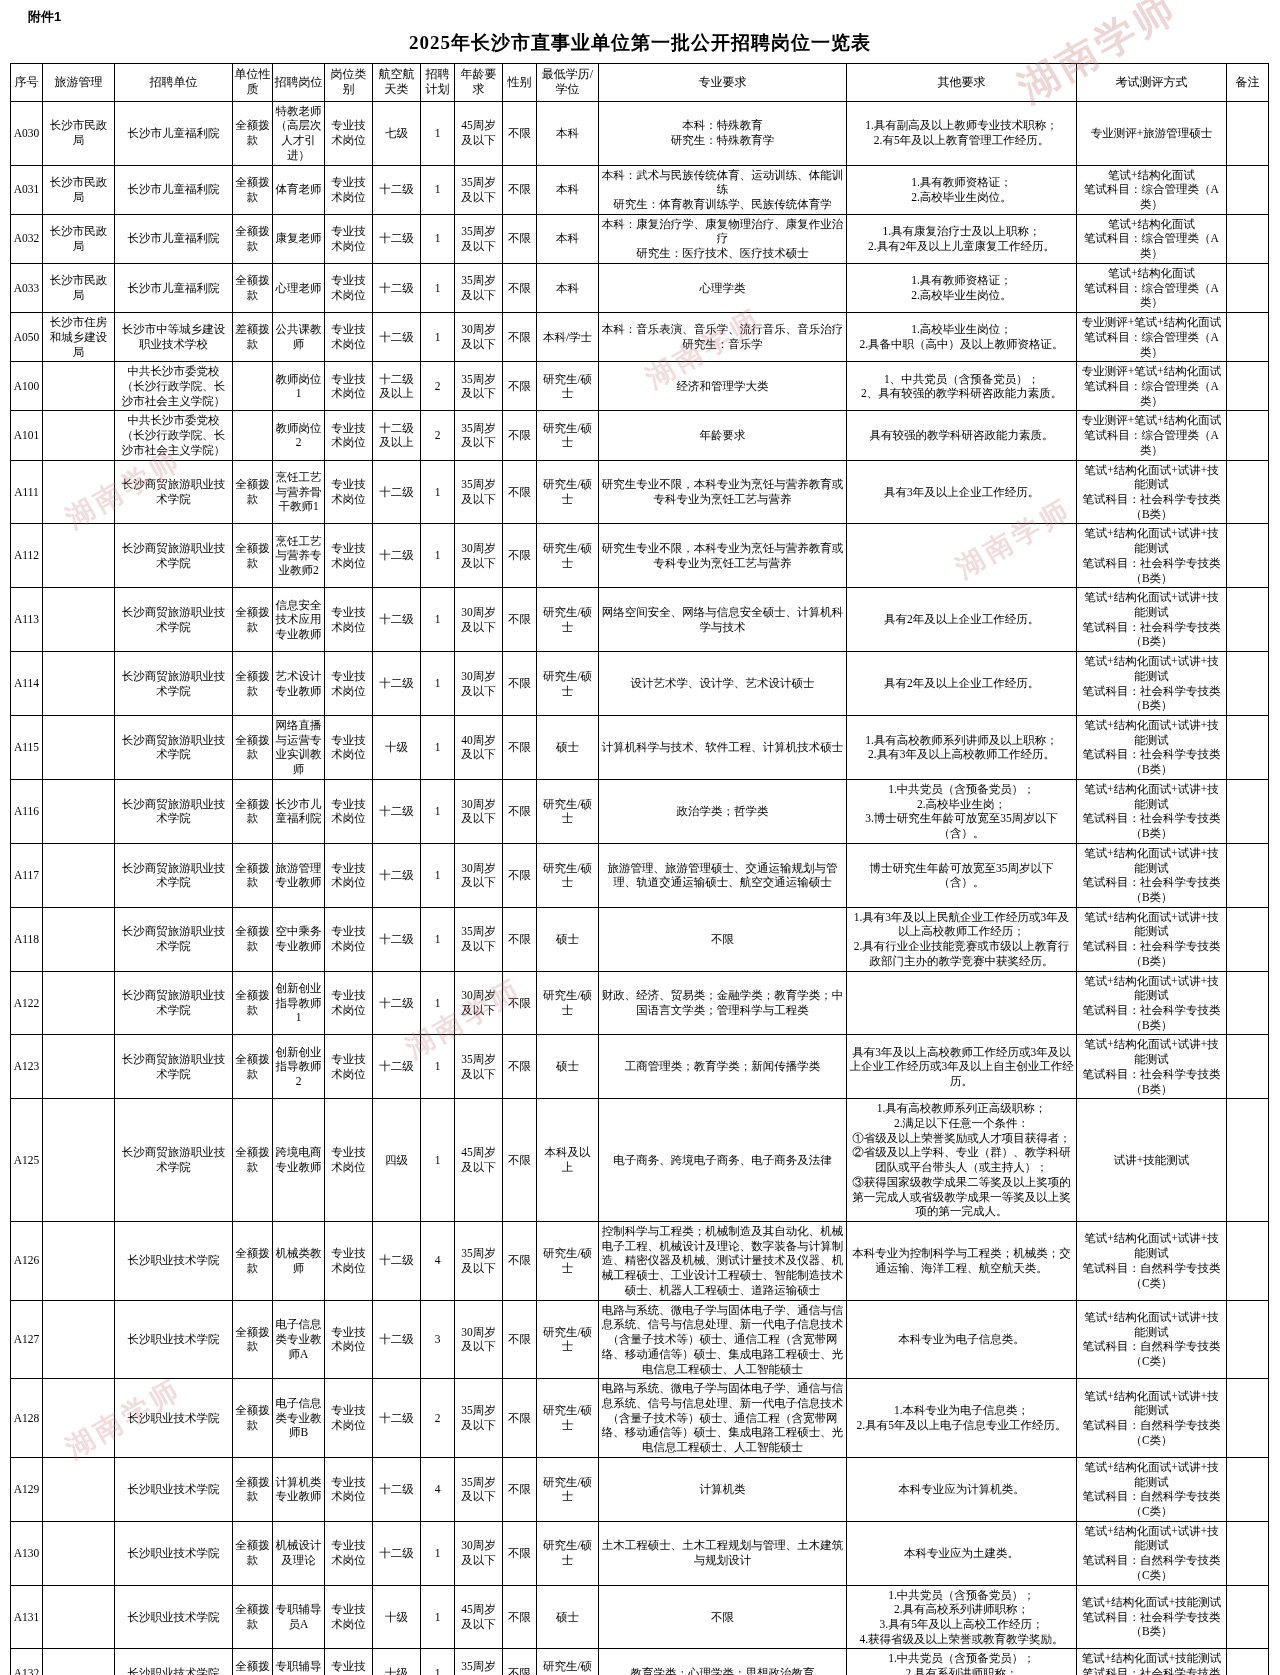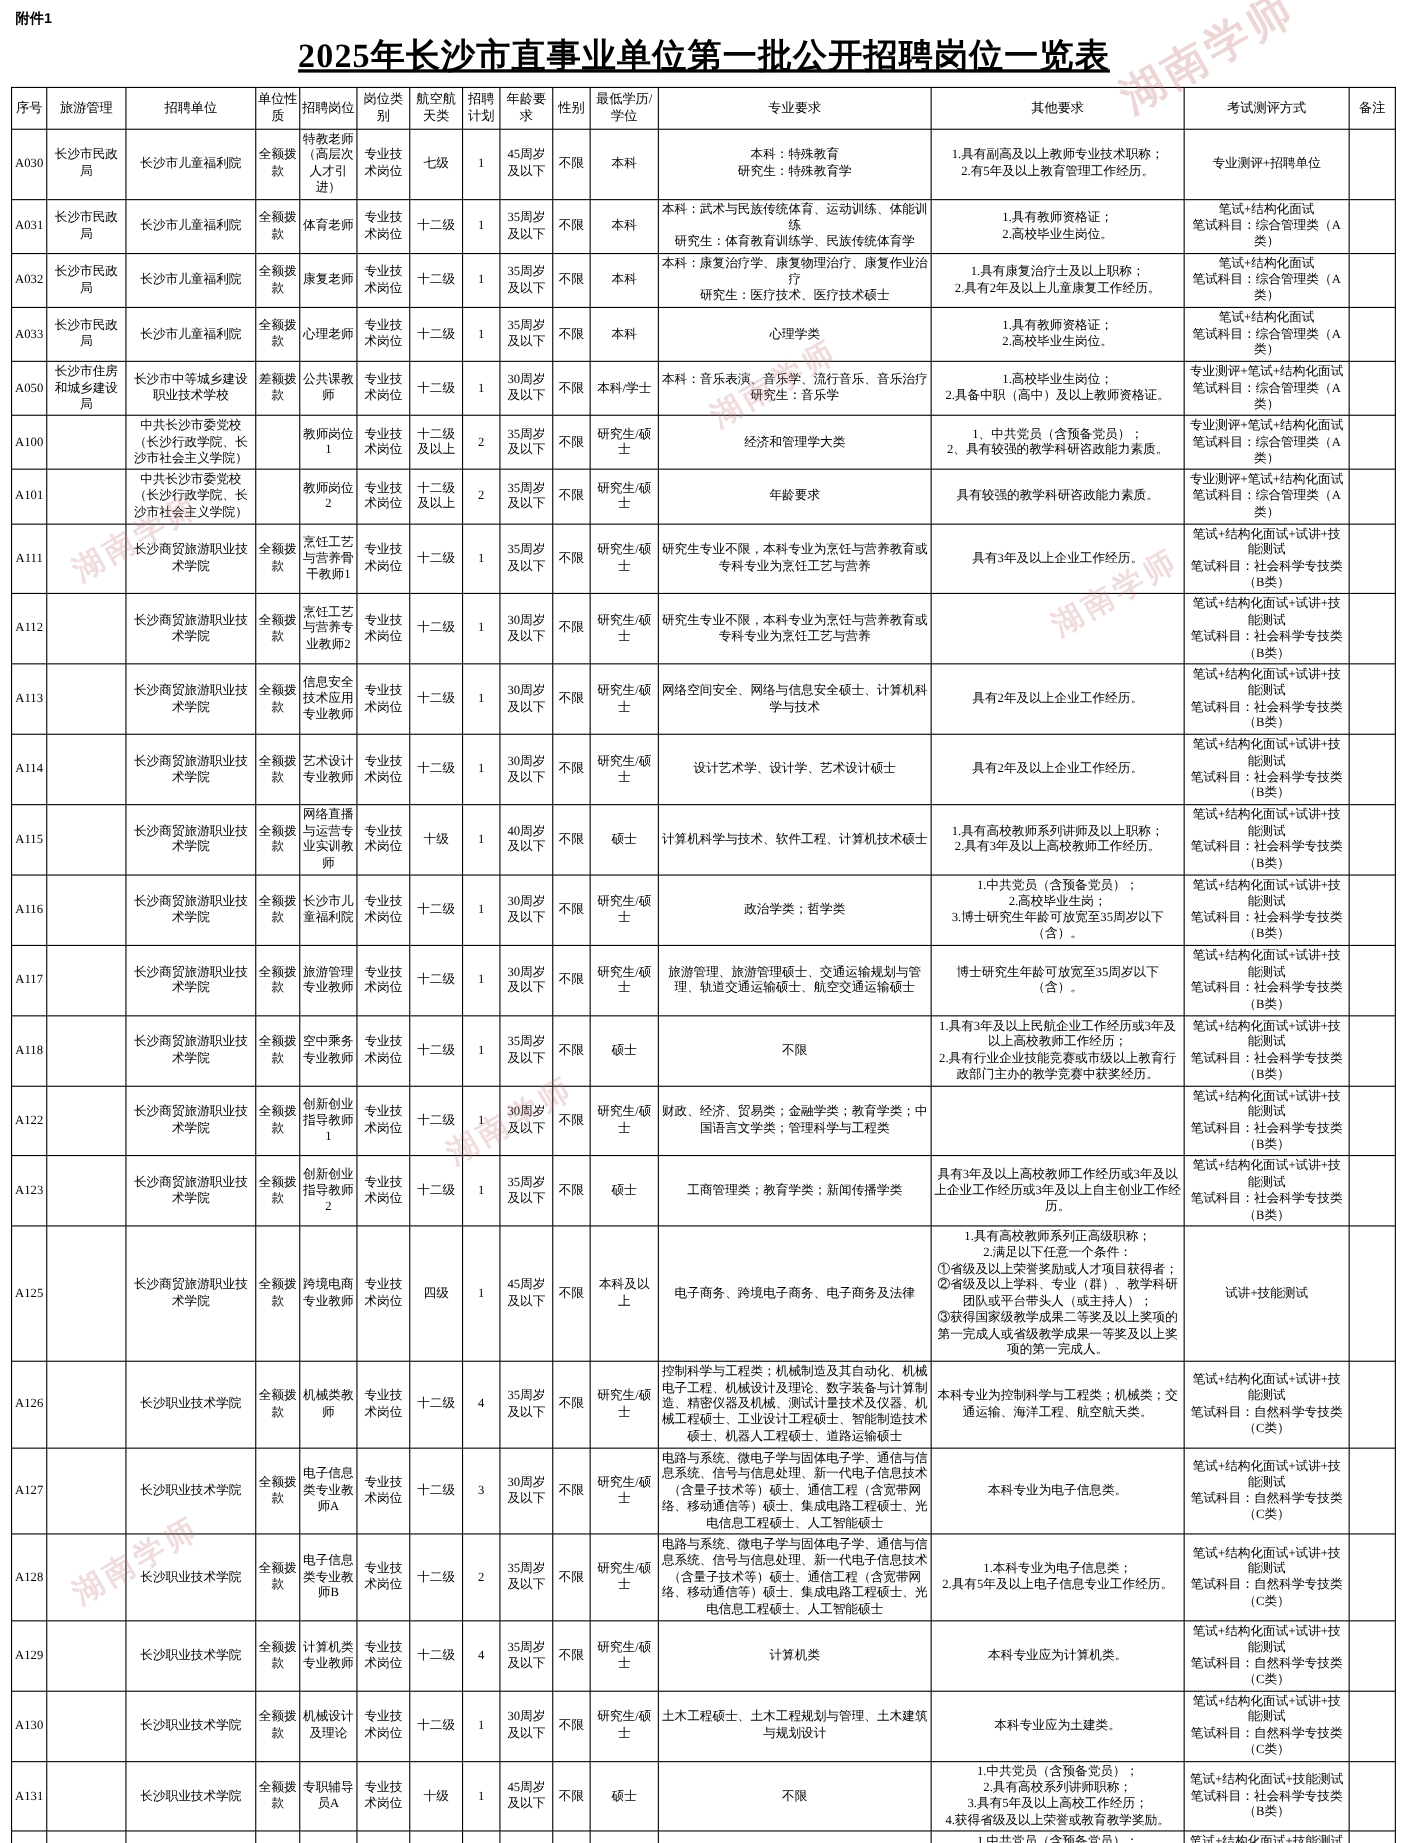--- a/index.html
+++ b/index.html
@@ -17,30 +17,29 @@
     width: 1280px;
     min-height: 1675px;
     position: relative;
     padding: 6px 10px 0 10px;
     box-sizing: border-box;
   }
   .attach-label {
     font-size: 13px;
     font-family: "Liberation Sans", sans-serif;
     font-weight: bold;
-    margin: 2px 0 4px 4px;
+    margin: 2px 0 4px 18px;
   }
   .doc-title {
     text-align: center;
-    font-size: 31px;
+    font-size: 19px;
     font-weight: bold;
     letter-spacing: 1px;
     margin: 2px 0 7px 0;
     font-family: "Liberation Serif", serif;
-    text-decoration: underline;
   }
   table.grid {
     border-collapse: collapse;
     width: 1258px;
     table-layout: fixed;
   }
   table.grid th, table.grid td {
     border: 1px solid #000;
     font-size: 11.5px;
     line-height: 1.28;
@@ -148,21 +147,21 @@
           <td class="c">全额拨款</td>
           <td class="c">特教老师（高层次人才引进）</td>
           <td class="c">专业技术岗位</td>
           <td class="c">七级</td>
           <td class="c">1</td>
           <td class="c">45周岁及以下</td>
           <td class="c">不限</td>
           <td class="c">本科</td>
           <td class="l">本科：特殊教育<br>研究生：特殊教育学</td>
           <td class="l">1.具有副高及以上教师专业技术职称；<br>2.有5年及以上教育管理工作经历。</td>
-          <td class="c">专业测评+招聘单位</td>
+          <td class="c">专业测评+旅游管理硕士</td>
           <td class="c"></td>
         </tr>
         <tr>
           <td class="c">A031</td>
           <td class="c">长沙市民政局</td>
           <td class="c">长沙市儿童福利院</td>
           <td class="c">全额拨款</td>
           <td class="c">体育老师</td>
           <td class="c">专业技术岗位</td>
           <td class="c">十二级</td>

